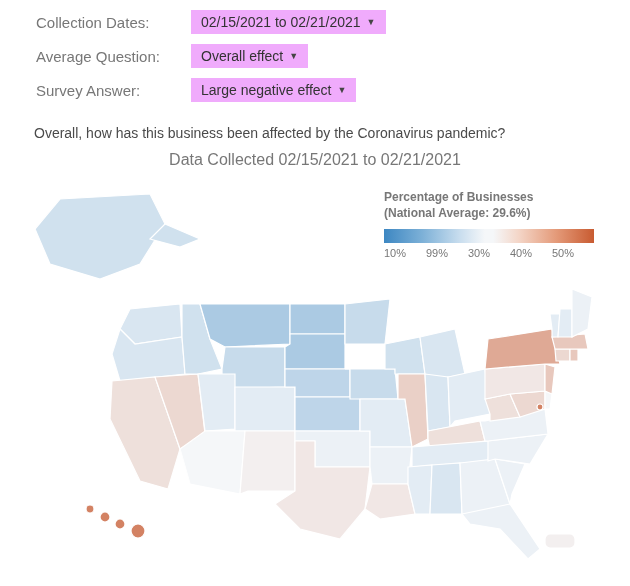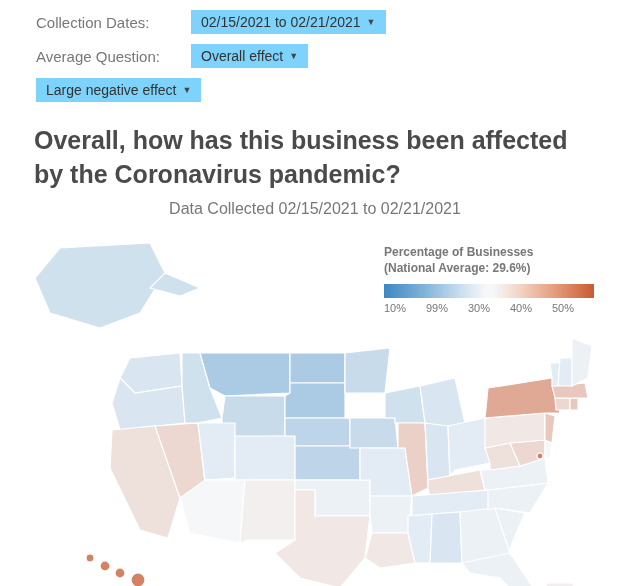--- a/index.html
+++ b/index.html
@@ -20,53 +20,53 @@
     display: flex;
     align-items: center;
     margin-bottom: 10px;
   }
   .row-label {
     width: 155px;
     color: #777;
     font-size: 15px;
   }
   .dropdown {
-    background: #7dd3fc;
+    background: #f0abfc;
     padding: 4px 10px;
     font-size: 14px;
     color: #333;
     display: inline-flex;
     align-items: center;
     cursor: pointer;
   }
   .dropdown .caret {
     font-size: 9px;
     margin-left: 6px;
     color: #444;
   }
   .title {
-    font-size: 25px;
+    font-size: 14px;
     color: #4a4a4a;
     padding: 8px 34px 0 34px;
     line-height: 1.35;
-    font-weight: 700;
+    font-weight: 400;
   }
   .subtitle {
     text-align: center;
     font-size: 16px;
     color: #777;
     margin-top: 8px;
   }
   .map-wrap {
     position: relative;
     width: 630px;
   }
   .legend {
     position: absolute;
-    top: 26px;
+    top: 20px;
     right: 36px;
     width: 210px;
     text-align: left;
   }
   .legend-title {
     font-size: 12px;
     font-weight: bold;
     color: #777;
     line-height: 1.35;
   }
@@ -103,20 +103,21 @@
     </div>
   </div>
   <div class="row">
     <div class="row-label">Average Question:</div>
     <div class="dropdown">
       <span>Overall effect</span>
       <span class="caret">▼</span>
     </div>
   </div>
   <div class="row">
+    <div class="row-label">Survey Answer:</div>
     <div class="dropdown">
       <span>Large negative effect</span>
       <span class="caret">▼</span>
     </div>
   </div>
 </div>
 
 <div class="title">Overall, how has this business been affected by the Coronavirus pandemic?</div>
 <div class="subtitle">Data Collected 02/15/2021 to 02/21/2021</div>
 

